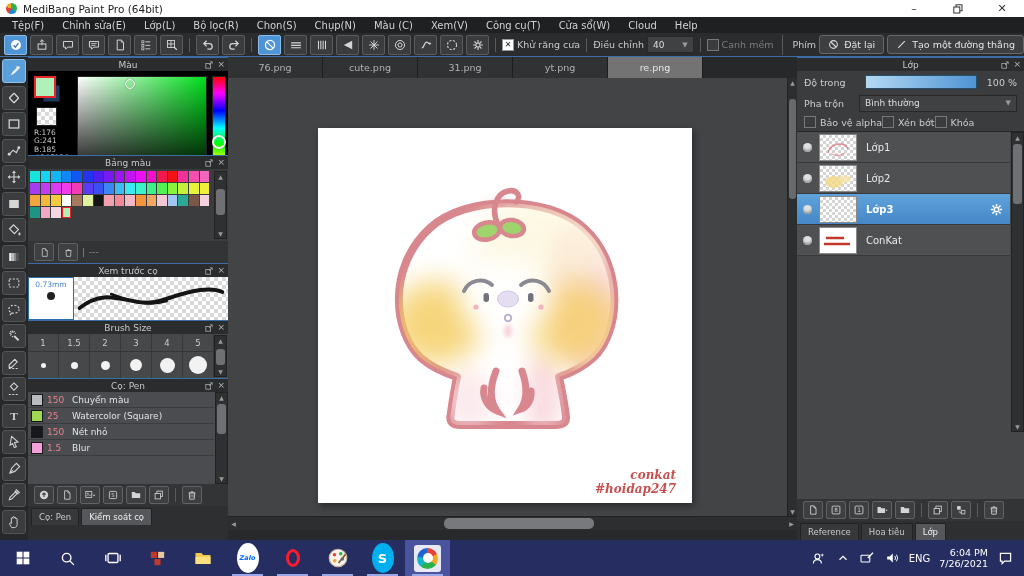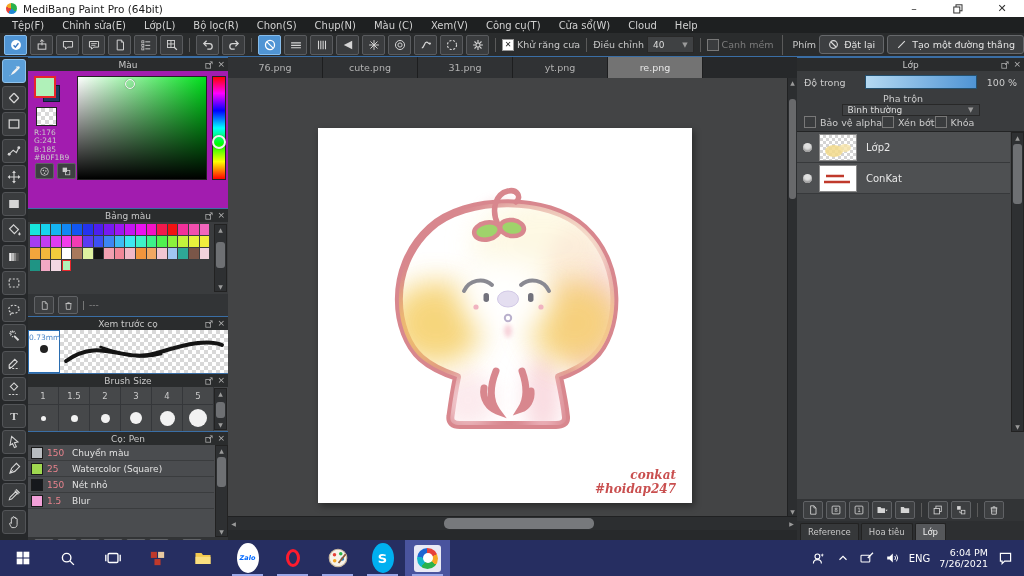--- a/index.html
+++ b/index.html
@@ -39,21 +39,21 @@
   .ph-icons{position:absolute;right:3px;top:0;height:100%;display:flex;gap:4px;align-items:center;color:#b5b5b5;font-size:9px;line-height:1;}
   .checker{background-color:#fff;
     background-image:linear-gradient(45deg,#d8d8d8 25%,transparent 25%,transparent 75%,#d8d8d8 75%),
                      linear-gradient(45deg,#d8d8d8 25%,transparent 25%,transparent 75%,#d8d8d8 75%);
     background-size:8px 8px;background-position:0 0,4px 4px;}
   .checker-sm{background-color:#fff;
     background-image:linear-gradient(45deg,#d4d4d4 25%,transparent 25%,transparent 75%,#d4d4d4 75%),
                      linear-gradient(45deg,#d4d4d4 25%,transparent 25%,transparent 75%,#d4d4d4 75%);
     background-size:6px 6px;background-position:0 0,3px 3px;}
   
-  .color-body{position:relative;height:137px;background:#a21caf;flex:none;}
+  .color-body{position:relative;height:84px;background:#000000;flex:none;}
   .fg-swatch{position:absolute;left:6px;top:5px;width:18px;height:18px;border:2px solid #e8262b;z-index:2;}
   .bg-swatch{position:absolute;left:15px;top:14px;width:15px;height:15px;background:#1e3a5f;border:1px solid #0e1c30;z-index:1;}
   .tr-swatch{position:absolute;left:8px;top:36px;width:19px;height:17px;border:1px solid #222;}
   .rgb-text{position:absolute;left:6px;top:58px;font-size:7.5px;line-height:1.1;color:#c8c8c8;}
   .cp-btn{position:absolute;width:17px;height:14px;background:#3d3f41;border:1px solid #606265;border-radius:2px;display:flex;align-items:center;justify-content:center;}
   .sv-box{position:absolute;left:49px;top:5px;width:128px;height:102px;border:1px solid #222;
     background:linear-gradient(to top,#000,rgba(0,0,0,0)),linear-gradient(to right,#fff,#00e01c);}
   .sv-marker{position:absolute;left:47px;top:2px;width:8px;height:8px;border:1.5px solid #f2f2f2;border-radius:50%;box-shadow:0 0 1px #555;}
   .hue-bar{position:absolute;left:184px;top:5px;width:12px;height:102px;border:1px solid #222;
     background:linear-gradient(to bottom,#f00 0%,#f0f 16%,#00f 33%,#0ff 50%,#0f0 66%,#ff0 83%,#f00 100%);}
@@ -64,21 +64,21 @@
   .pal-cell{width:9.6px;height:11px;flex:none;}
   .pal-cell.sel{outline:1.5px solid #e8262b;outline-offset:-1px;}
   .pal-foot{height:22px;background:#323436;display:flex;align-items:center;gap:4px;padding-left:6px;font-size:9px;color:#8a8a8a;flex:none;}
   .pf-btn{width:18px;height:16px;background:#3d3f41;border:1px solid #606265;border-radius:2px;display:flex;align-items:center;justify-content:center;flex:none;}
   .vscroll{position:absolute;right:1px;width:13px;background:#2e3032;border:1px solid #222;display:flex;flex-direction:column;box-sizing:border-box;}
   .vs-ar{height:9px;color:#9a9a9a;font-size:6px;text-align:center;line-height:9px;flex:none;}
   .vs-track{flex:1;position:relative;}
   .vs-thumb{position:absolute;left:1px;right:1px;background:#6e7073;border-radius:3px;}
   
   .prev-body{height:43px;background:#3a3c3e;display:flex;flex:none;}
-  .prev-cell{width:32px;background:#fff;border:1px solid #2a6db0;box-sizing:border-box;font-size:7.5px;color:#4a86c8;text-align:center;line-height:1.2;flex:none;}
+  .prev-cell{width:46px;background:#fff;border:1px solid #2a6db0;box-sizing:border-box;font-size:7.5px;color:#4a86c8;text-align:center;line-height:1.2;flex:none;}
   .prev-dot{width:8px;height:8px;background:#222;border-radius:50%;margin:3px auto 0;}
   .prev-stroke{flex:1;position:relative;}
   
   .bs-body{height:44px;background:#46484a;position:relative;flex:none;}
   .bs-row{display:flex;height:18px;}
   .bs-cell{width:30px;border-right:1px solid #35373a;border-bottom:1px solid #35373a;display:flex;align-items:center;justify-content:center;font-size:8.5px;color:#ccc;flex:none;}
   .bs-row2 .bs-cell{height:26px;border-bottom:none;}
   .bs-dot{background:#f2f2f2;border-radius:50%;}
   
   .brush-list{height:92px;background:#4a4c4f;position:relative;overflow:hidden;flex:none;}
@@ -812,21 +812,21 @@
               <path d="M5 5l4-4M6 1h3v3" stroke="#aaa" fill="none"></path>
             </svg>
             <span>×</span>
           </span>
       </div>
       <div class="lp-row" style="height:22px;">
         <span style="width:55px;">Độ trong</span>
         <span class="op-slider"></span>
         <span class="op-val">100 %</span>
       </div>
-      <div class="lp-row" style="height:20px;flex-direction:column;">
+      <div class="lp-row" style="height:20px;">
         <span style="width:55px;">Pha trộn</span>
         <span class="ddl" style="flex:1;">
           <span>Bình thường</span>
           <span class="arr">▼</span>
         </span>
       </div>
       <div class="lp-row" style="height:18px;">
         <span class="lp-check">
             <span class="chk empty"></span>
             <span>Bảo vệ alpha</span>
@@ -834,27 +834,46 @@
         <span class="lp-check">
             <span class="chk empty"></span>
             <span>Xén bớt</span>
           </span>
         <span class="lp-check">
             <span class="chk empty"></span>
             <span>Khóa</span>
           </span>
       </div>
       <div class="layerarea" id="layerlist">
+        <div class="layer-row">
+            <span class="vis-dot"></span>
+            <span class="l-thumb checker-sm"><svg width="36" height="25">
+                <path d="M8 18 C10 8 24 6 28 14" fill="none" stroke="#d97b80" stroke-width="1.5" opacity="0.8"></path>
+                <path d="M12 19c4 2 9 2 13-1" fill="none" stroke="#d97b80" stroke-width="1.2" opacity="0.7"></path>
+              </svg></span>
+            <span>Lớp1</span>
+          </div>
           <div class="layer-row">
             <span class="vis-dot"></span>
             <span class="l-thumb checker-sm"><svg width="36" height="25">
                 <ellipse cx="14" cy="16" rx="9" ry="6" fill="#f2d98a" opacity="0.85"></ellipse>
                 <ellipse cx="25" cy="13" rx="6" ry="4" fill="#f6e4a8" opacity="0.8"></ellipse>
               </svg></span>
             <span>Lớp2</span>
+          </div>
+          <div class="layer-row sel">
+            <span class="vis-dot"></span>
+            <span class="l-thumb checker-sm"></span>
+            <span>Lớp3</span>
+            <span class="l-gear">
+              <svg viewBox="0 0 20 20" width="15" height="15">
+                <circle cx="10" cy="10" r="3" fill="none" stroke="#fff" stroke-width="2"></circle>
+                <path d="M10 2.5v3M10 14.5v3M2.5 10h3M14.5 10h3M4.6 4.6l2.2 2.2M13.2 13.2l2.2 2.2M15.4 4.6l-2.2 2.2M6.8 13.2l-2.2 2.2" stroke="#fff" stroke-width="2"></path>
+              </svg>
+            </span>
           </div>
           <div class="layer-row">
             <span class="vis-dot"></span>
             <span class="l-thumb checker-sm"><svg width="36" height="25">
                 <rect width="36" height="25" fill="#fff"></rect>
                 <path d="M6 10h18M4 16h26" stroke="#c0392b" stroke-width="2.5"></path>
               </svg></span>
             <span>ConKat</span>
           </div>
           <div class="vscroll" style="top:0;height:300px;right:0;">

